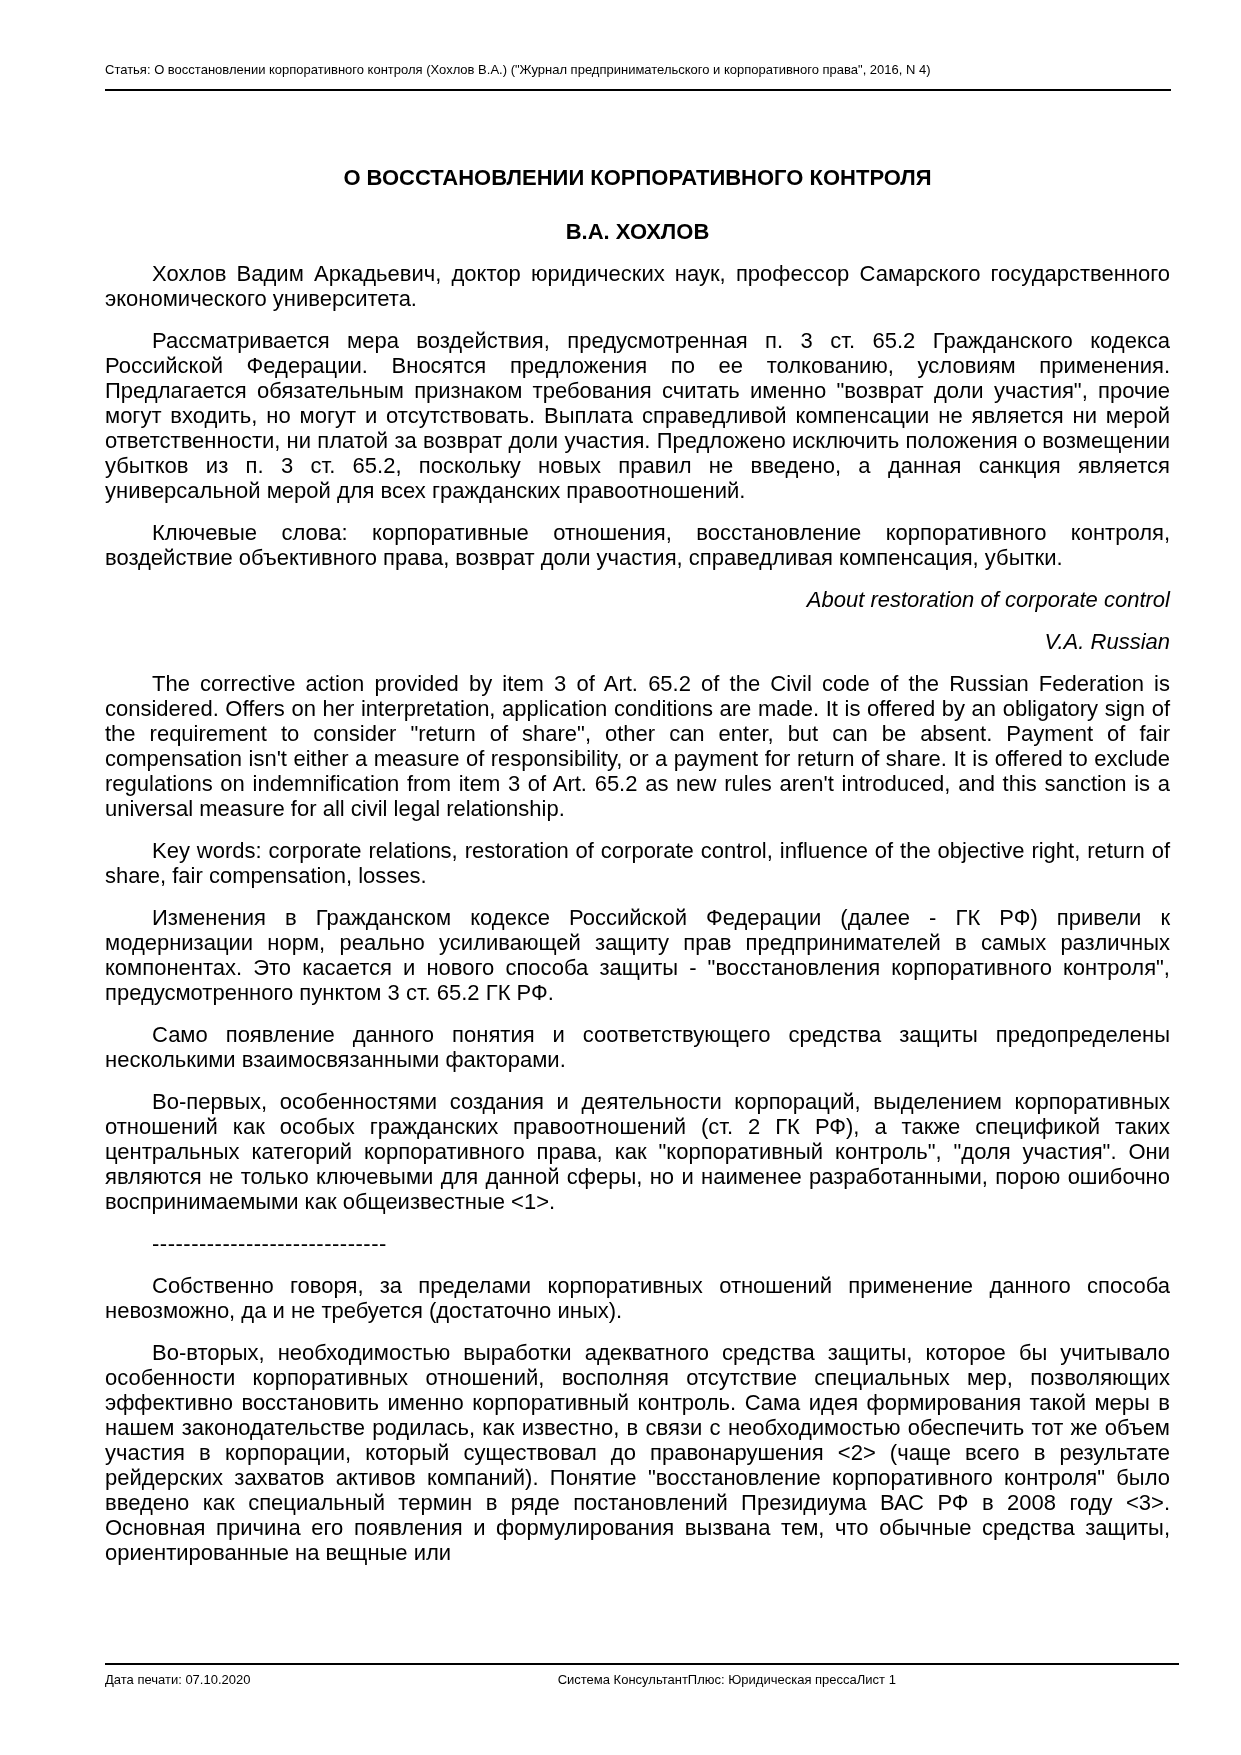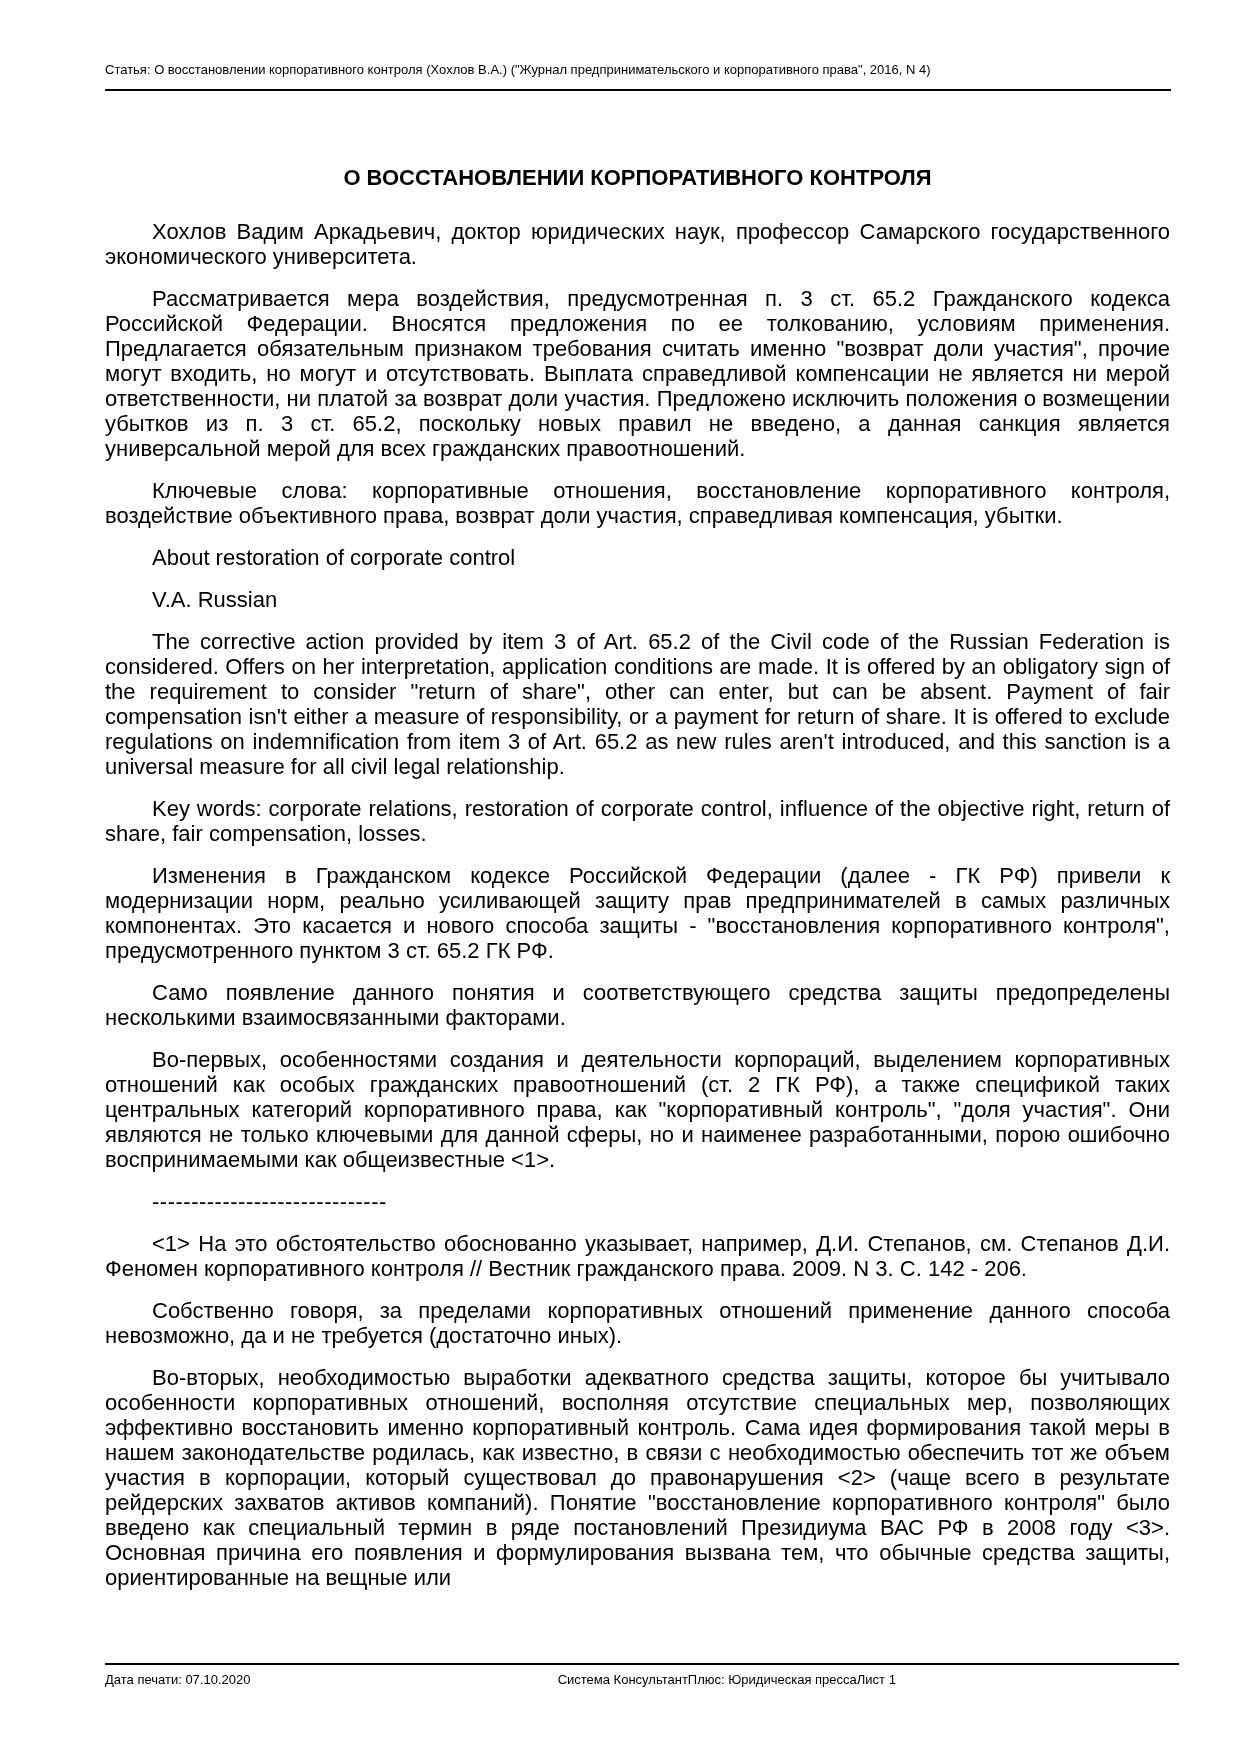--- a/index.html
+++ b/index.html
@@ -34,21 +34,21 @@
     line-height: 25px;
   }
   .doc-content p { margin: 17px 0; }
   .center { text-align: center; }
   .bold { font-weight: bold; }
   .title-p { margin-bottom: 29px !important; }
   .body-p {
     text-align: justify;
     text-indent: 47px;
   }
-  .plain-p { text-indent: 47px; text-align: left; }
+  .plain-p { text-indent: 47px; text-align: right; font-style: italic; }
   .divider-p { text-indent: 47px; text-align: left; letter-spacing: 0.5px; }
   .doc-footer {
     position: absolute;
     top: 1663px;
     left: 105px;
     right: 62px;
     border-top: 2px solid #000000;
     padding-top: 7px;
     font-size: 13px;
     line-height: 16px;
@@ -66,37 +66,37 @@
 <body>
 
 <div class="page">
 
   <div class="doc-header">
     <span>Статья: О восстановлении корпоративного контроля (Хохлов В.А.) ("Журнал предпринимательского и корпоративного права", 2016, N 4)</span>
   </div>
 
   <div class="doc-content">
     <p class="center bold title-p">О ВОССТАНОВЛЕНИИ КОРПОРАТИВНОГО КОНТРОЛЯ</p>
+    <p class="center bold">В.А. ХОХЛОВ</p>
 
     <p class="body-p">Хохлов Вадим Аркадьевич, доктор юридических наук, профессор Самарского государственного экономического университета.</p>
     <p class="body-p">Рассматривается мера воздействия, предусмотренная п. 3 ст. 65.2 Гражданского кодекса Российской Федерации. Вносятся предложения по ее толкованию, условиям применения. Предлагается обязательным признаком требования считать именно "возврат доли участия", прочие могут входить, но могут и отсутствовать. Выплата справедливой компенсации не является ни мерой ответственности, ни платой за возврат доли участия. Предложено исключить положения о возмещении убытков из п. 3 ст. 65.2, поскольку новых правил не введено, а данная санкция является универсальной мерой для всех гражданских правоотношений.</p>
     <p class="body-p">Ключевые слова: корпоративные отношения, восстановление корпоративного контроля, воздействие объективного права, возврат доли участия, справедливая компенсация, убытки.</p>
 
     <p class="plain-p">About restoration of corporate control</p>
     <p class="plain-p">V.A. Russian</p>
 
     <p class="body-p">The corrective action provided by item 3 of Art. 65.2 of the Civil code of the Russian Federation is considered. Offers on her interpretation, application conditions are made. It is offered by an obligatory sign of the requirement to consider "return of share", other can enter, but can be absent. Payment of fair compensation isn't either a measure of responsibility, or a payment for return of share. It is offered to exclude regulations on indemnification from item 3 of Art. 65.2 as new rules aren't introduced, and this sanction is a universal measure for all civil legal relationship.</p>
     <p class="body-p">Key words: corporate relations, restoration of corporate control, influence of the objective right, return of share, fair compensation, losses.</p>
 
     <p class="body-p">Изменения в Гражданском кодексе Российской Федерации (далее - ГК РФ) привели к модернизации норм, реально усиливающей защиту прав предпринимателей в самых различных компонентах. Это касается и нового способа защиты - "восстановления корпоративного контроля", предусмотренного пунктом 3 ст. 65.2 ГК РФ.</p>
     <p class="body-p">Само появление данного понятия и соответствующего средства защиты предопределены несколькими взаимосвязанными факторами.</p>
     <p class="body-p">Во-первых, особенностями создания и деятельности корпораций, выделением корпоративных отношений как особых гражданских правоотношений (ст. 2 ГК РФ), а также спецификой таких центральных категорий корпоративного права, как "корпоративный контроль", "доля участия". Они являются не только ключевыми для данной сферы, но и наименее разработанными, порою ошибочно воспринимаемыми как общеизвестные &lt;1&gt;.</p>
 
     <p class="divider-p">------------------------------</p>
-    <p class="body-p">&lt;1&gt; На это обстоятельство обоснованно указывает, например, Д.И. Степанов, см. Степанов Д.И. Феномен корпоративного контроля // Вестник гражданского права. 2009. N 3. С. 142 - 206.</p>
 
     <p class="body-p">Собственно говоря, за пределами корпоративных отношений применение данного способа невозможно, да и не требуется (достаточно иных).</p>
     <p class="body-p">Во-вторых, необходимостью выработки адекватного средства защиты, которое бы учитывало особенности корпоративных отношений, восполняя отсутствие специальных мер, позволяющих эффективно восстановить именно корпоративный контроль. Сама идея формирования такой меры в нашем законодательстве родилась, как известно, в связи с необходимостью обеспечить тот же объем участия в корпорации, который существовал до правонарушения &lt;2&gt; (чаще всего в результате рейдерских захватов активов компаний). Понятие "восстановление корпоративного контроля" было введено как специальный термин в ряде постановлений Президиума ВАС РФ в 2008 году &lt;3&gt;. Основная причина его появления и формулирования вызвана тем, что обычные средства защиты, ориентированные на вещные или</p>
   </div>
 
   <div class="doc-footer">
     <div class="footer-row">
       <span class="f-left">Дата печати: 07.10.2020</span>
       <span class="f-center">Система КонсультантПлюс: Юридическая пресса</span>
       <span class="f-right">Лист 1</span>

